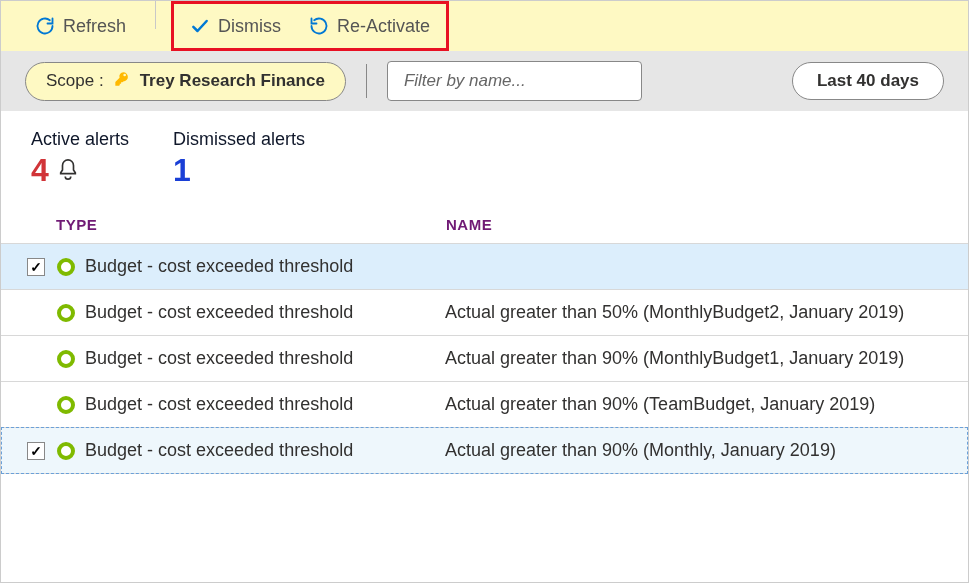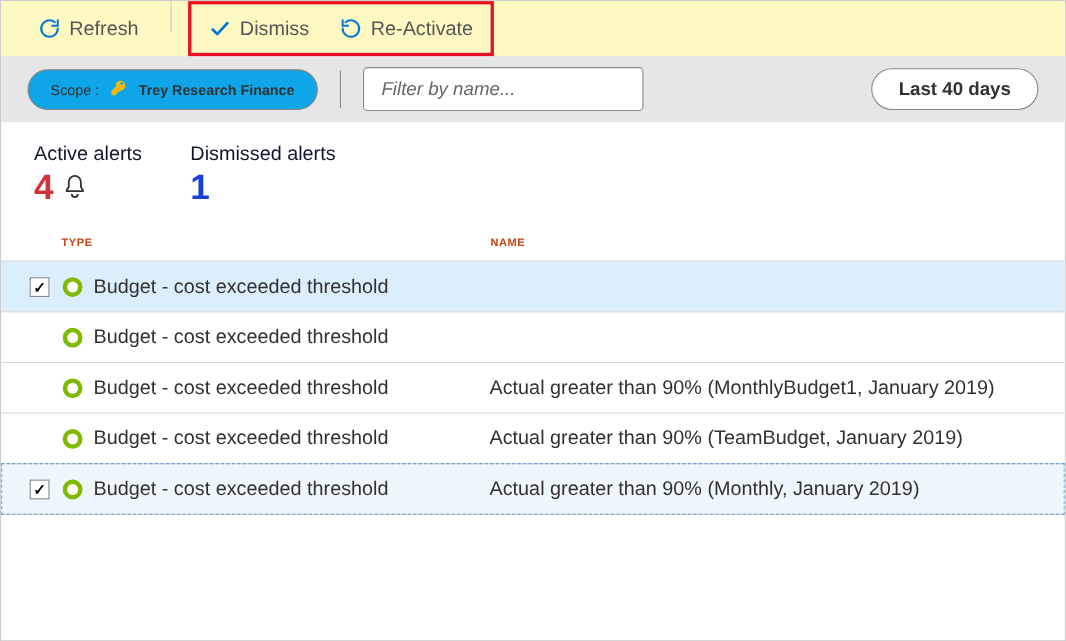--- a/index.html
+++ b/index.html
@@ -5,38 +5,38 @@
     * { box-sizing: border-box; margin: 0; padding: 0; }
     body { font-family: "Segoe UI", Arial, sans-serif; font-size: 16px; color: #323130; background: #fff; width: 969px; height: 583px; overflow: hidden; border: 1px solid #ccc; }
     
     .toolbar { height: 50px; display: flex; padding: 0 20px; gap: 0; background: #fef9c3; }
     .toolbar-btn { display: inline-flex; align-items: center; gap: 8px; padding: 8px 14px; cursor: pointer; color: #555; font-size: 18px; }
     .toolbar-sep { width: 1px; height: 28px; background: #c8c8c8; margin: 0 15px; }
     .toolbar .icon-svg { width: 20px; height: 20px; }
     .highlight-box { border: 3px solid #e81123; display: inline-flex; align-items: center; padding: 2px 2px; }
     
     .filter-bar { height: 60px; background: #e6e6e6; display: flex; align-items: center; padding: 0 24px; gap: 20px; }
-    .scope-pill { background: #0ea5e9; border: 1px solid #888; border-radius: 24px; padding: 8px 20px; display: inline-flex; align-items: center; gap: 10px; font-size: 13px; }
+    .scope-pill { background: #fef9c3; border: 1px solid #888; border-radius: 24px; padding: 8px 20px; display: inline-flex; align-items: center; gap: 10px; font-size: 17px; }
     .scope-pill .scope-val { font-weight: 700; }
     .scope-key-icon { color: #ffb900; }
     .filter-sep { width: 1px; height: 34px; background: #888; }
     .filter-input { flex: 1; height: 40px; border: 1px solid #888; border-radius: 4px; padding: 0 16px; font-size: 17px; color: #666; max-width: 360px; }
     .filter-input::placeholder { color: #666; font-style: italic; }
     .filter-spacer { flex: 1; }
     .date-pill { background: #fff; border: 1px solid #888; border-radius: 24px; padding: 8px 24px; font-weight: 700; font-size: 17px; }
     
     .summary { display: flex; padding: 18px 30px 12px 30px; gap: 44px; }
     .summary-block { display: flex; flex-direction: column; gap: 4px; }
     .summary-label { font-size: 18px; color: #0f172a; }
     .summary-row { display: flex; align-items: center; gap: 8px; }
     .count-active { font-size: 32px; font-weight: 600; color: #d13438; line-height: 1; }
     .count-dismissed { font-size: 32px; font-weight: 600; color: #1a3fd6; line-height: 1; }
     .bell-outline { width: 22px; height: 26px; }
     
-    .table-header { display: flex; padding: 18px 30px 10px 55px; font-size: 10px; font-weight: 700; color: #c2410c; letter-spacing: 0.5px; }
+    .table-header { display: flex; padding: 18px 30px 10px 55px; font-size: 15px; font-weight: 700; color: #701a75; letter-spacing: 0.5px; }
     .col-type { width: 390px; }
     .col-name { flex: 1; }
     
     .rows { }
     .row { display: flex; align-items: center; padding: 12px 30px 12px 14px; border-top: 1px solid #d8d8d8; font-size: 18px; }
     .row.selected { background: #dceefc; }
     .row.focused { background: #eef7fc; outline: 1px dashed #6aa0d9; outline-offset: -1px; }
     .chk-cell { width: 42px; display: flex; justify-content: center; }
     .chk-box { width: 18px; height: 18px; border: 1px solid #888; background: #fff; display: inline-flex; align-items: center; justify-content: center; }
     .chk-box.checked::after { content: "✓"; font-size: 14px; line-height: 1; color: #000; font-weight: 700; }
@@ -121,20 +121,21 @@
         <span class="budget-icon"></span>
         <span>Budget - cost exceeded threshold</span>
       </div>
     </div>
     <div class="row">
       <div class="chk-cell"></div>
       <div class="type-cell">
         <span class="budget-icon"></span>
         <span>Budget - cost exceeded threshold</span>
       </div>
+      <div class="name-cell">Actual greater than 50% (MonthlyBudget2, January 2019)</div>
     </div>
     <div class="row">
       <div class="chk-cell"></div>
       <div class="type-cell">
         <span class="budget-icon"></span>
         <span>Budget - cost exceeded threshold</span>
       </div>
       <div class="name-cell">Actual greater than 90% (MonthlyBudget1, January 2019)</div>
     </div>
     <div class="row">

